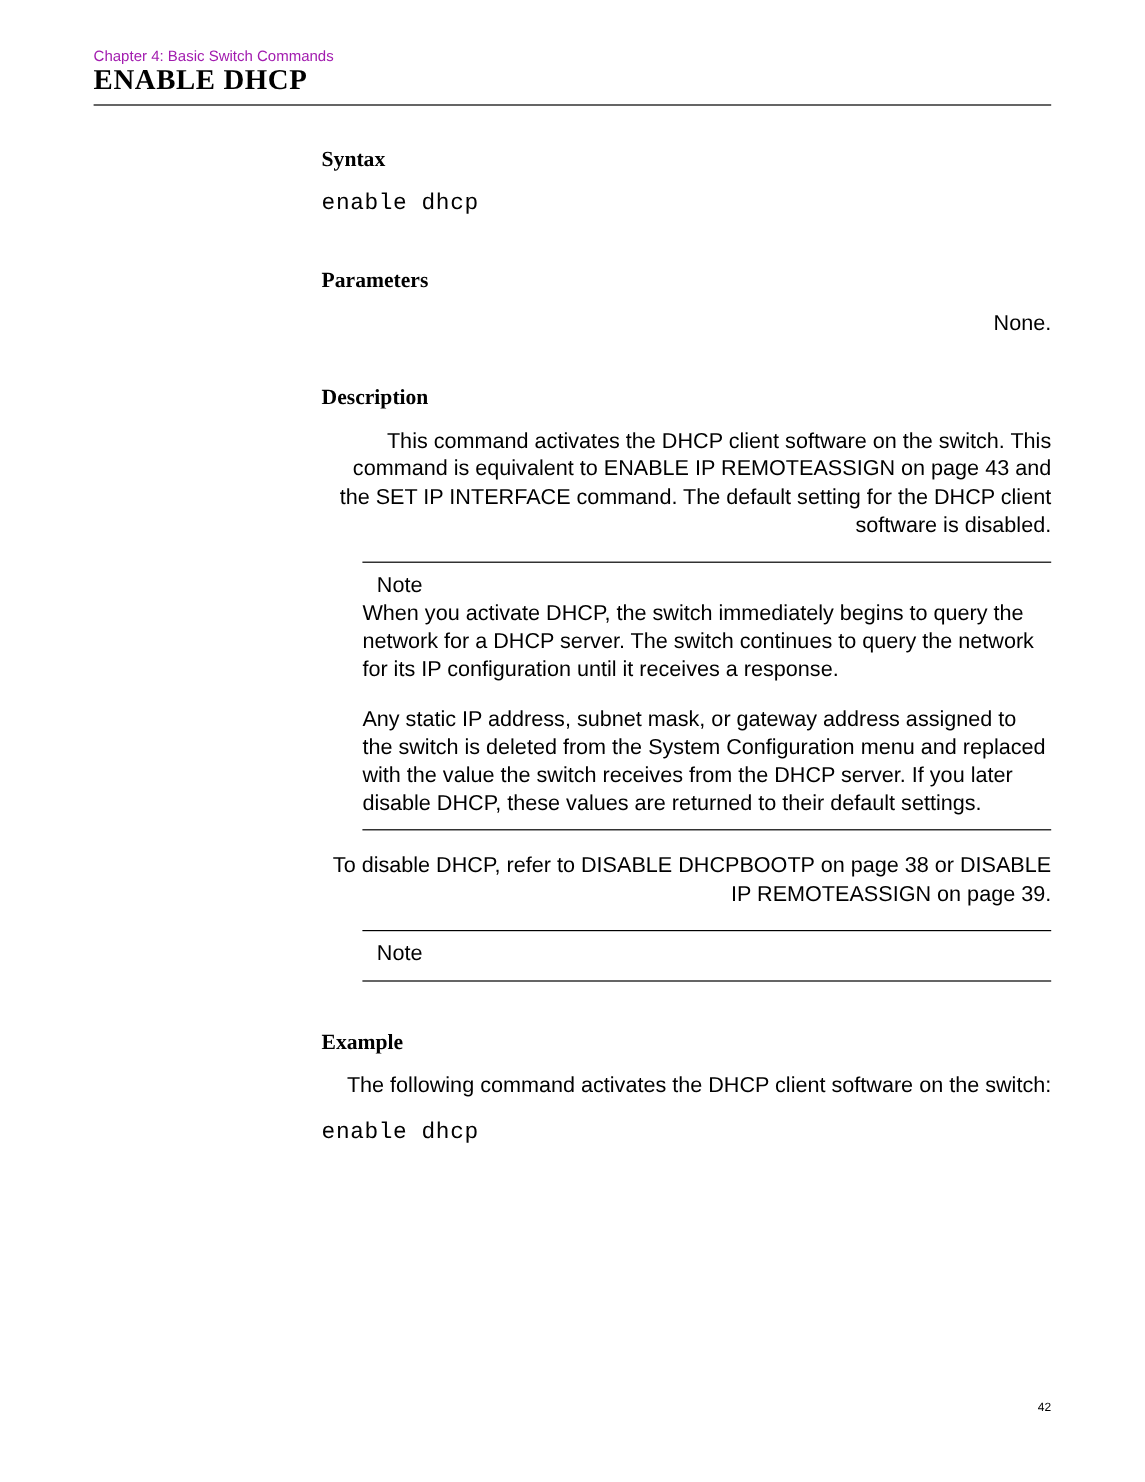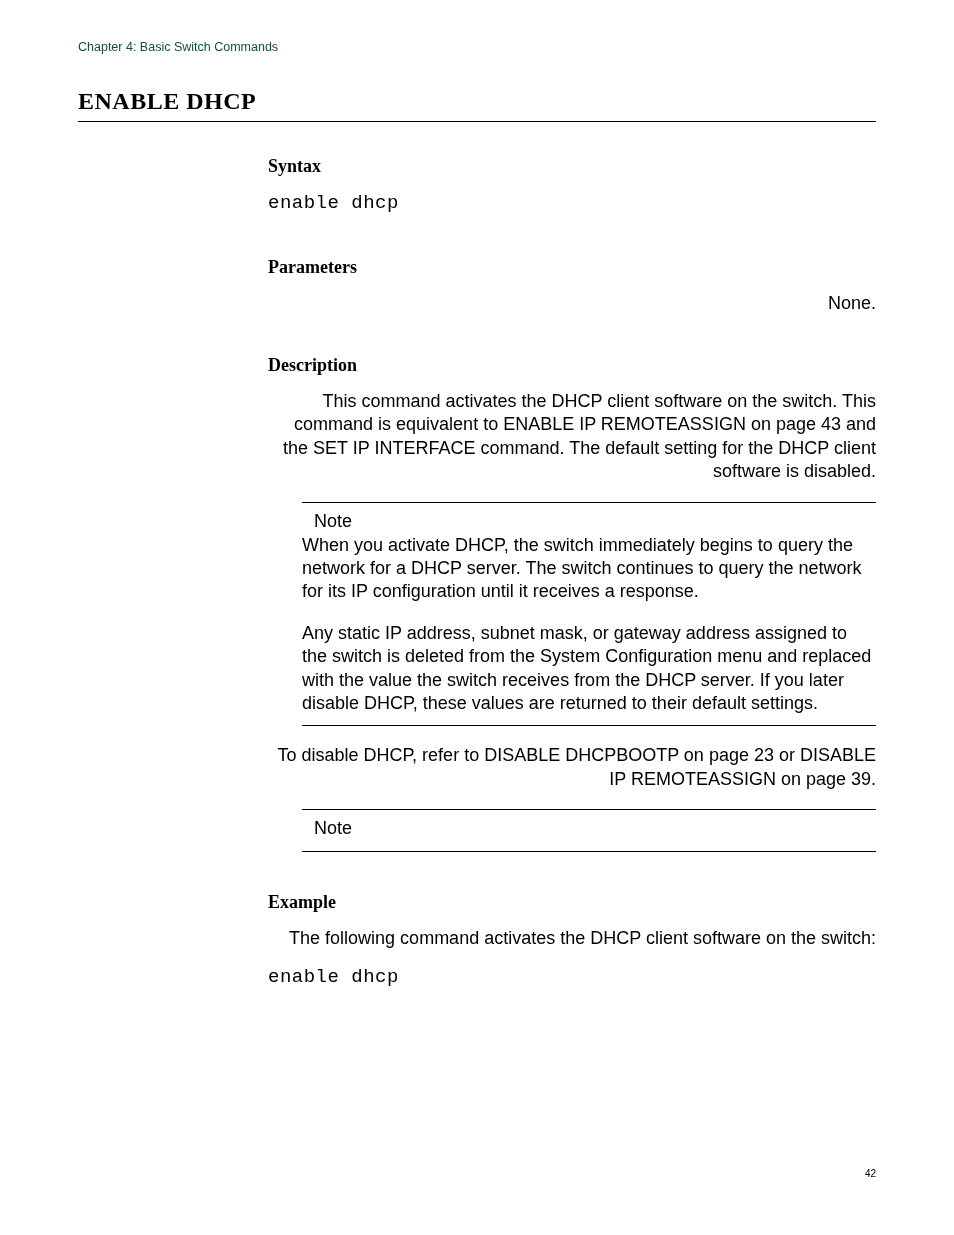--- a/index.html
+++ b/index.html
@@ -14,22 +14,21 @@
   }
   .page {
     box-sizing: border-box;
     width: 954px;
     height: 1235px;
     padding: 40px 78px 40px 78px;
     position: relative;
   }
   .running-header {
     font-size: 12.5px;
-    color: #14532d;
-    margin-bottom: 34px;
+    color: #a21caf;
   }
   .page-title {
     font-family: Georgia, "Times New Roman", serif;
     font-weight: bold;
     font-size: 24px;
     letter-spacing: 0.5px;
     border-bottom: 1.2px solid #000;
     padding-bottom: 6px;
     margin-bottom: 34px;
     text-transform: uppercase;
@@ -108,21 +107,21 @@
 
     <div class="section-heading">Description</div>
     <div class="body-text">This command activates the DHCP client software on the switch. This command is equivalent to ENABLE IP REMOTEASSIGN on page 43 and the SET IP INTERFACE command. The default setting for the DHCP client software is disabled.</div>
 
     <div class="note-block">
       <div class="note-label">Note</div>
       <div class="note-text">When you activate DHCP, the switch immediately begins to query the network for a DHCP server. The switch continues to query the network for its IP configuration until it receives a response.</div>
       <div class="note-text">Any static IP address, subnet mask, or gateway address assigned to the switch is deleted from the System Configuration menu and replaced with the value the switch receives from the DHCP server. If you later disable DHCP, these values are returned to their default settings.</div>
     </div>
 
-    <div class="body-text">To disable DHCP, refer to DISABLE DHCPBOOTP on page 23 or DISABLE IP REMOTEASSIGN on page 39.</div>
+    <div class="body-text">To disable DHCP, refer to DISABLE DHCPBOOTP on page 38 or DISABLE IP REMOTEASSIGN on page 39.</div>
 
     <div class="note-block">
       <div class="note-label">Note</div>
     </div>
 
     <div class="section-heading">Example</div>
     <div class="body-text">The following command activates the DHCP client software on the switch:</div>
     <div class="code-text">enable dhcp</div>
 
   </div>

